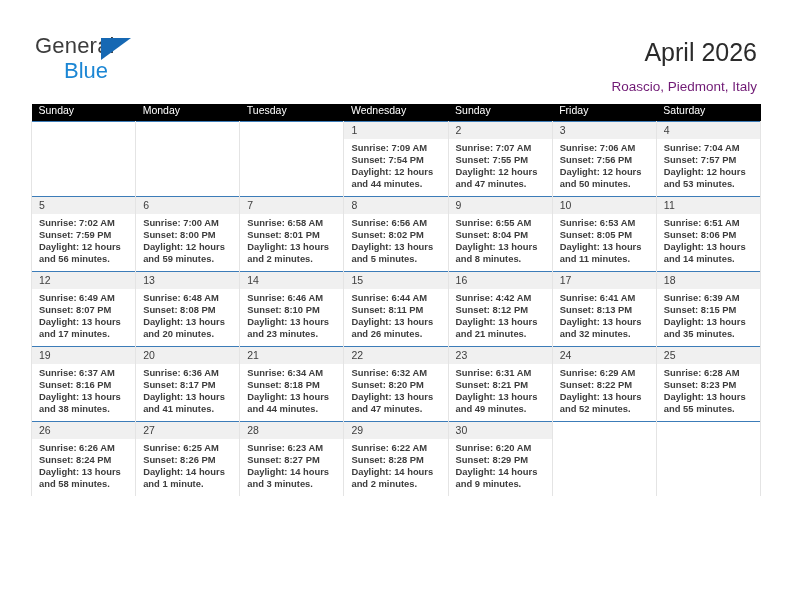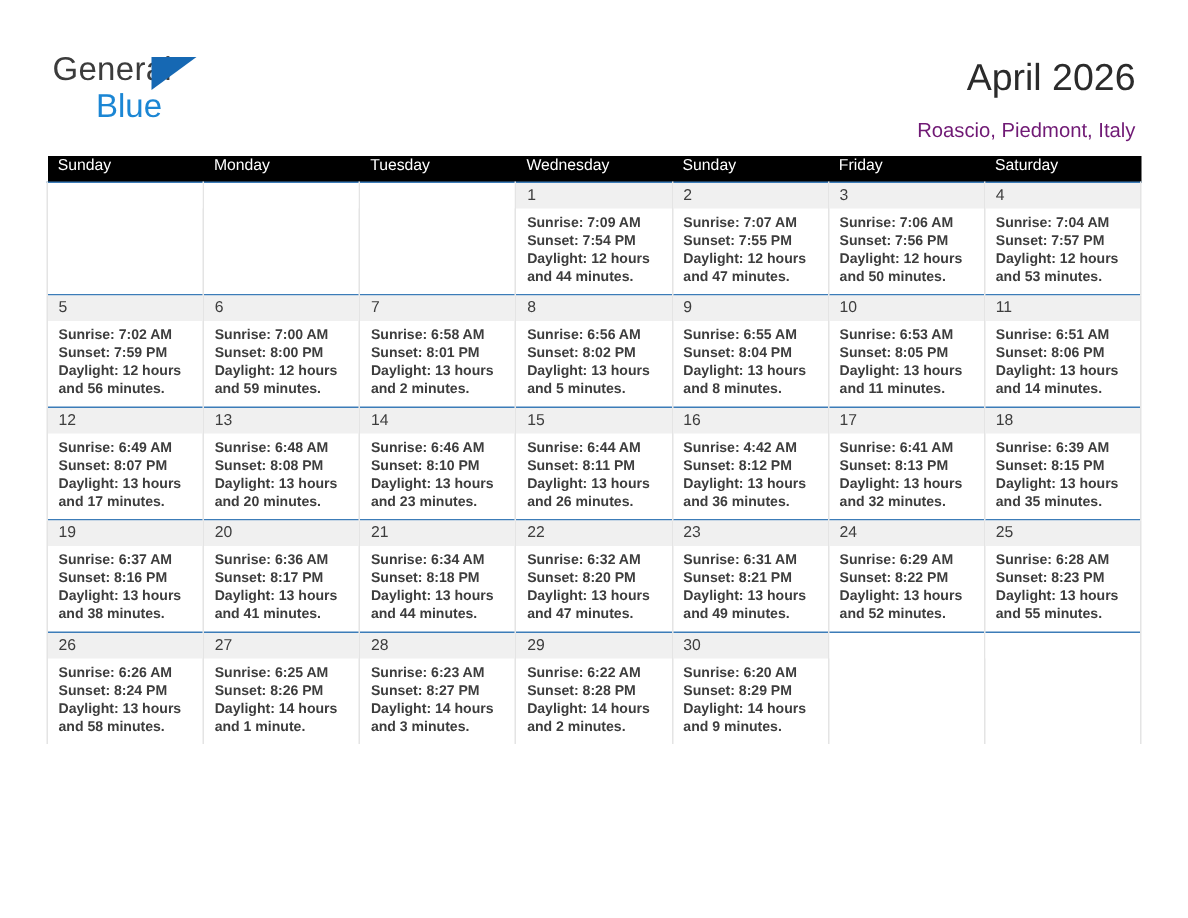--- a/index.html
+++ b/index.html
@@ -358,21 +358,21 @@
               </div>
             </div>
           </td>
           <td>
             <div class="cell-inner">
               <div class="daynum-bar">16</div>
               <div class="cell-text">
                 <div>Sunrise: 4:42 AM</div>
                 <div>Sunset: 8:12 PM</div>
                 <div>Daylight: 13 hours</div>
-                <div>and 36 minutes.</div>
+                <div>and 21 minutes.</div>
               </div>
             </div>
           </td>
           <td>
             <div class="cell-inner">
               <div class="daynum-bar">17</div>
               <div class="cell-text">
                 <div>Sunrise: 6:41 AM</div>
                 <div>Sunset: 8:13 PM</div>
                 <div>Daylight: 13 hours</div>

